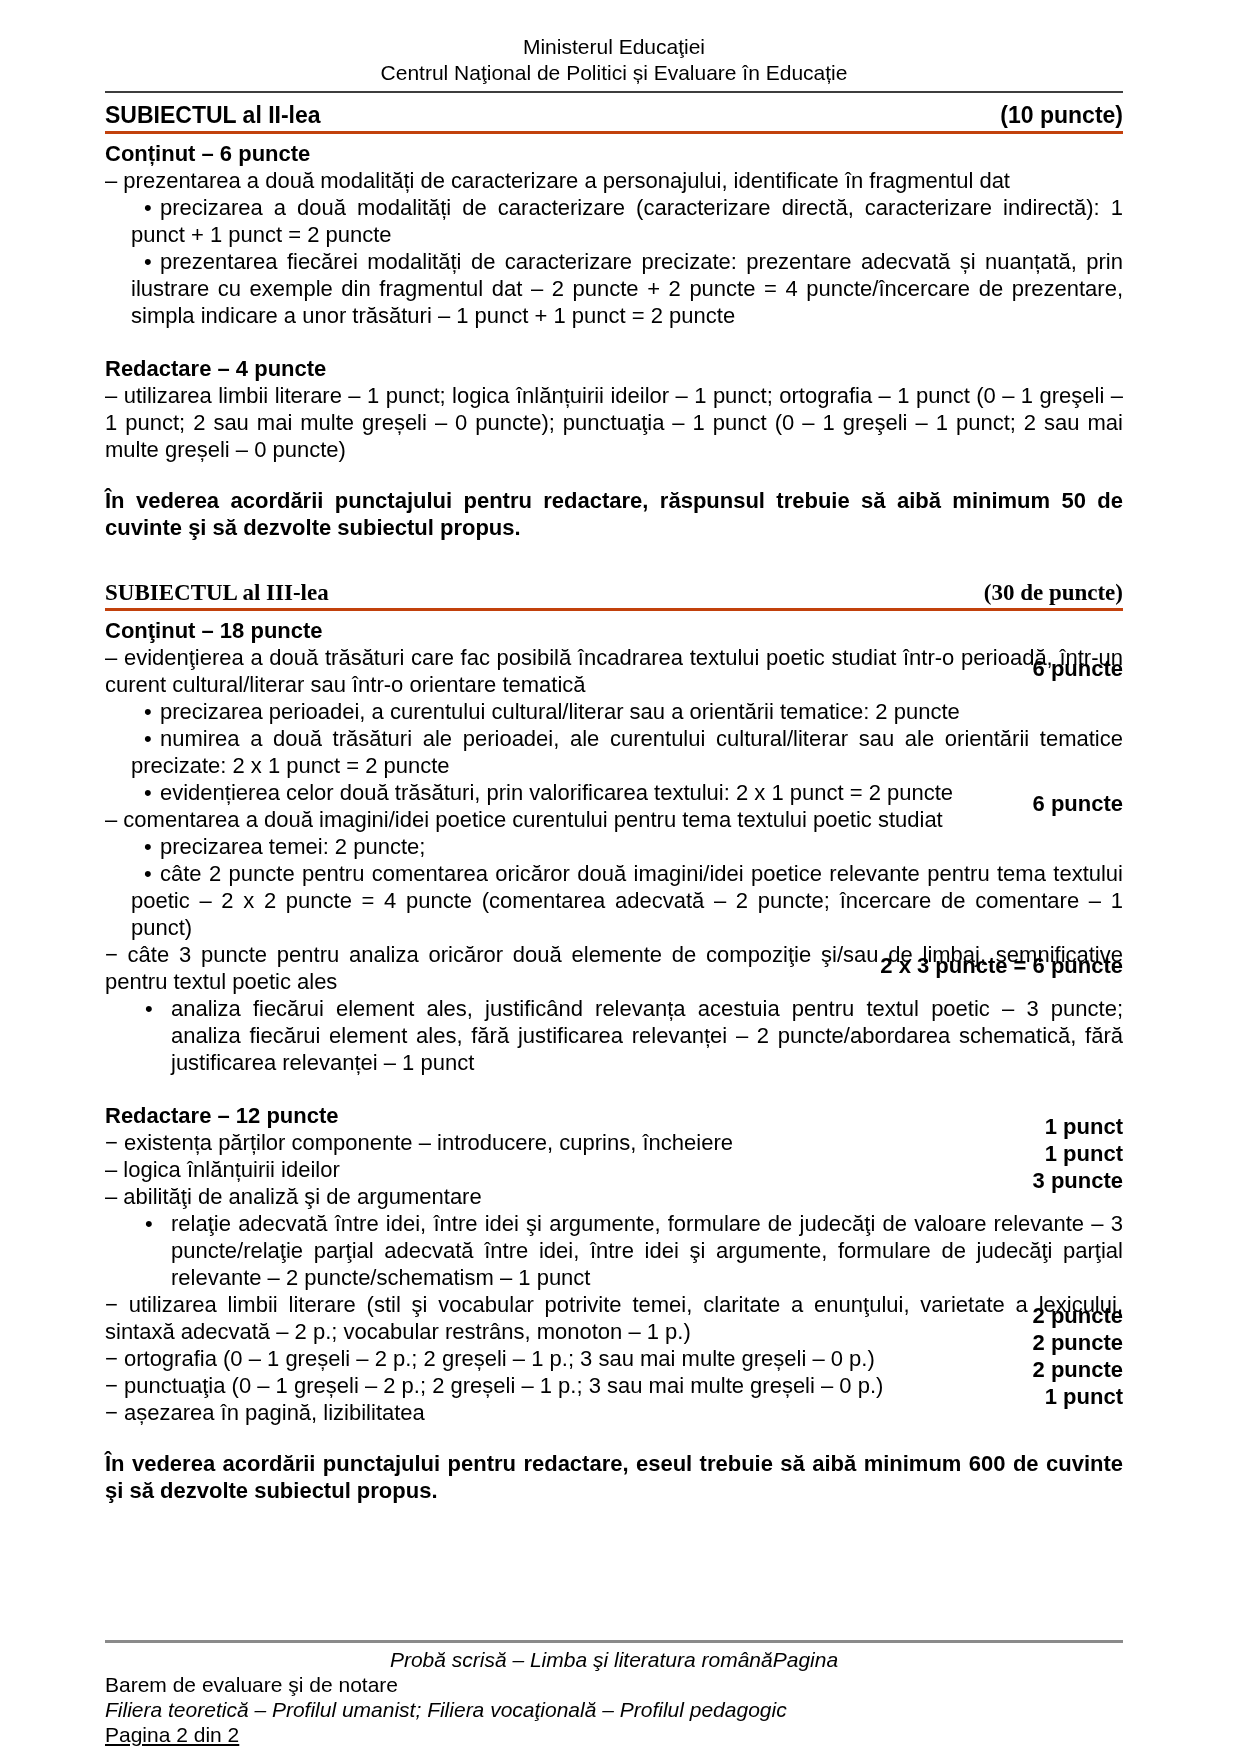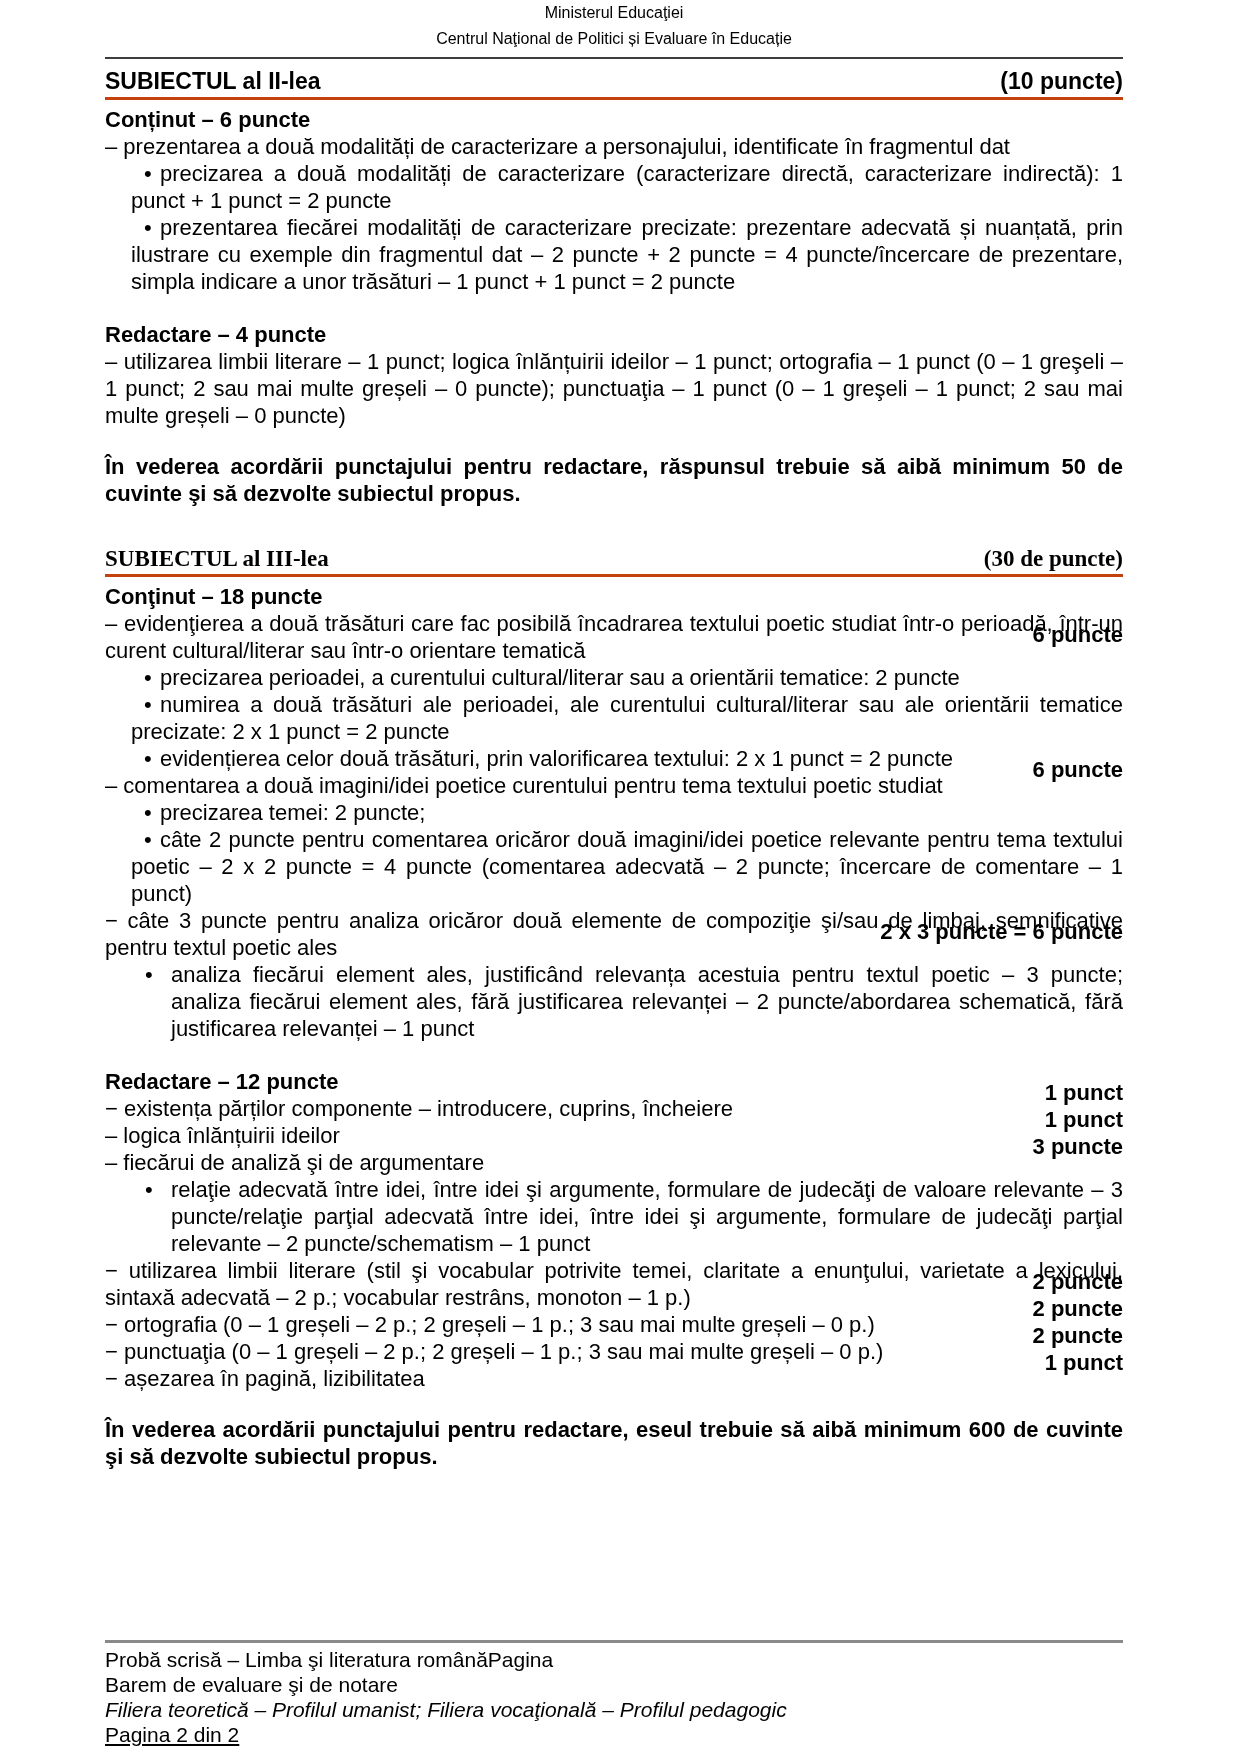--- a/index.html
+++ b/index.html
@@ -15,22 +15,23 @@
   .content {
     position: absolute;
     left: 105px;
     top: 0;
     width: 1018px;
     font-size: 22px;
     line-height: 27px;
   }
   .doc-header {
     text-align: center;
-    font-size: 16px;
+    font-size: 21px;
     line-height: 26px;
+    padding-top: 34px;
     padding-bottom: 5px;
     border-bottom: 2px solid #3d3d3d;
   }
   .subj {
     display: flex;
     justify-content: space-between;
     font-weight: bold;
     font-size: 23px;
     border-bottom: 3px solid #c2410c;
     padding-bottom: 2px;
@@ -55,21 +56,21 @@
   .note { font-weight: bold; margin-top: 24px; }
   .footer {
     position: absolute;
     left: 105px;
     right: 118px;
     bottom: 8px;
     font-size: 21px;
     line-height: 25px;
   }
   .footer-rule { border-top: 3px solid #8a8a8a; margin-bottom: 4px; }
-  .frow1 { display: flex; justify-content: flex-start; }
+  .frow1 { display: flex; justify-content: center; font-style: italic; }
   .fitalic { font-style: italic; }
   .fcenter { text-align: left; text-decoration: underline; }
 </style>
 </head>
 <body>
 
 <div class="page">
   <div class="content">
 
     <div class="doc-header">
@@ -124,21 +125,21 @@
 
     <p class="scored">
       <span>− existența părților componente – introducere, cuprins, încheiere</span>
       <span class="score">1 punct</span>
     </p>
     <p class="scored">
       <span>– logica înlănțuirii ideilor</span>
       <span class="score">1 punct</span>
     </p>
     <p class="scored">
-      <span>– fiecărui de analiză şi de argumentare</span>
+      <span>– abilităţi de analiză şi de argumentare</span>
       <span class="score">3 puncte</span>
     </p>
     <p class="bullet-b"><span class="blt">•</span><span>relaţie adecvată între idei, între idei şi argumente, formulare de judecăţi de valoare relevante – 3 puncte/relaţie parţial adecvată între idei, între idei şi argumente, formulare de judecăţi parţial relevante – 2 puncte/schematism – 1 punct</span></p>
     <p class="scored">
       <span>− utilizarea limbii literare (stil şi vocabular potrivite temei, claritate a enunţului, varietate a lexicului, sintaxă adecvată – 2 p.; vocabular restrâns, monoton – 1 p.)</span>
       <span class="score">2 puncte</span>
     </p>
     <p class="scored">
       <span>− ortografia (0 – 1 greșeli – 2 p.; 2 greșeli – 1 p.; 3 sau mai multe greșeli – 0 p.)</span>
       <span class="score">2 puncte</span>

